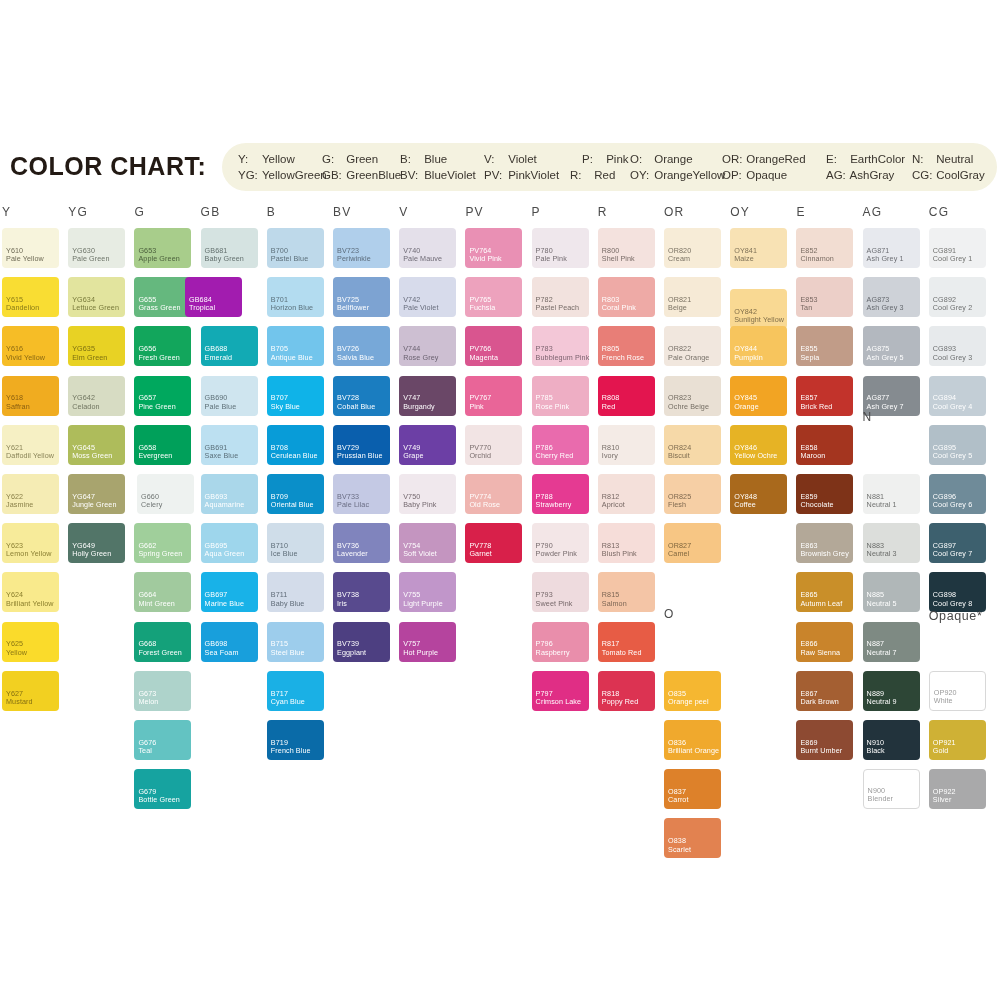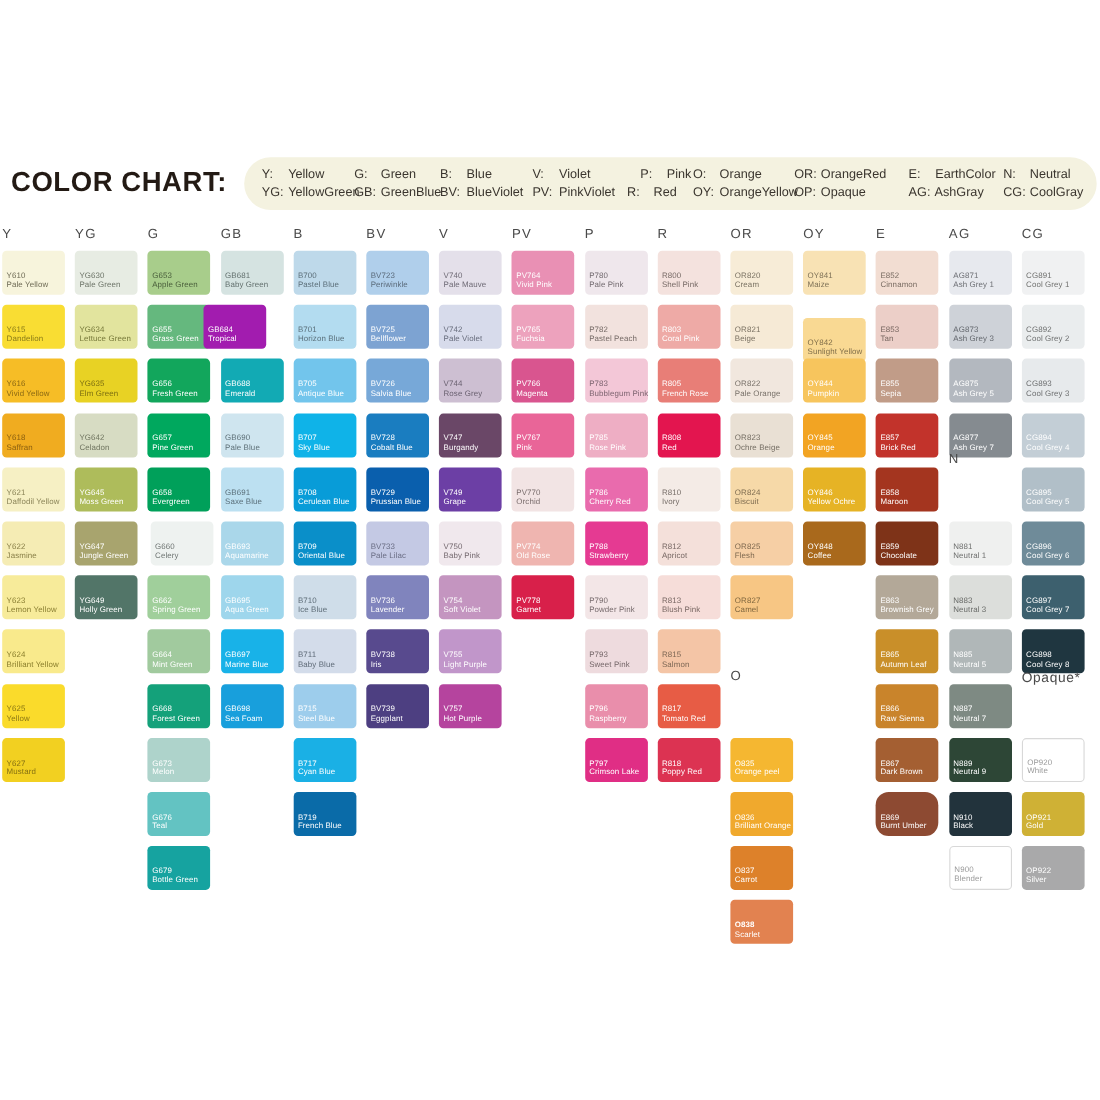--- a/index.html
+++ b/index.html
@@ -556,21 +556,21 @@
       </div>
       <div class="swatch" title="O836 Brilliant Orange" style="left: 664px; top: 720px; background: rgb(240, 169, 45);">
         <div class="code" style="color: rgb(255, 255, 255);">O836</div>
         <div class="cname" style="color: rgb(255, 255, 255);">Brilliant Orange</div>
       </div>
       <div class="swatch" title="O837 Carrot" style="left: 664px; top: 769.2px; background: rgb(221, 129, 42);">
         <div class="code" style="color: rgb(255, 255, 255);">O837</div>
         <div class="cname" style="color: rgb(255, 255, 255);">Carrot</div>
       </div>
       <div class="swatch" title="O838 Scarlet" style="left: 664px; top: 818.4px; background: rgb(226, 130, 80);">
-        <div class="code" style="color: rgb(255, 255, 255); font-weight: bold;">O838</div>
+        <div class="code" style="color: rgb(255, 255, 255);">O838</div>
         <div class="cname" style="color: rgb(255, 255, 255);">Scarlet</div>
       </div>
       <div class="col-header" style="left: 730.2px; top: 205px;">OY</div>
       <div class="swatch" title="OY841 Maize" style="left: 730.2px; top: 228px; background: rgb(248, 226, 180);">
         <div class="code" style="color: rgb(126, 113, 87);">OY841</div>
         <div class="cname" style="color: rgb(126, 113, 87);">Maize</div>
       </div>
       <div class="swatch" title="OY842 Sunlight Yellow" style="left: 730.2px; top: 277.2px; background: rgb(249, 217, 147); margin-top: 12px;">
         <div class="code" style="color: rgb(128, 110, 73);">OY842</div>
         <div class="cname" style="color: rgb(128, 110, 73);">Sunlight Yellow</div>
@@ -625,21 +625,21 @@
         <div class="cname" style="color: rgb(255, 255, 255);">Autumn Leaf</div>
       </div>
       <div class="swatch" title="E866 Raw Sienna" style="left: 796.4px; top: 621.6px; background: rgb(201, 132, 43);">
         <div class="code" style="color: rgb(255, 255, 255);">E866</div>
         <div class="cname" style="color: rgb(255, 255, 255);">Raw Sienna</div>
       </div>
       <div class="swatch" title="E867 Dark Brown" style="left: 796.4px; top: 670.8px; background: rgb(164, 95, 50);">
         <div class="code" style="color: rgb(255, 255, 255);">E867</div>
         <div class="cname" style="color: rgb(255, 255, 255);">Dark Brown</div>
       </div>
-      <div class="swatch" title="E869 Burnt Umber" style="left: 796.4px; top: 720px; background: rgb(141, 74, 50); border-radius: 12px;">
+      <div class="swatch" title="E869 Burnt Umber" style="left: 796.4px; top: 720px; background: rgb(141, 74, 50);">
         <div class="code" style="color: rgb(255, 255, 255);">E869</div>
         <div class="cname" style="color: rgb(255, 255, 255);">Burnt Umber</div>
       </div>
       <div class="col-header" style="left: 862.6px; top: 205px;">AG</div>
       <div class="swatch" title="AG871 Ash Grey  1" style="left: 862.6px; top: 228px; background: rgb(231, 233, 238);">
         <div class="code" style="color: rgb(109, 111, 116);">AG871</div>
         <div class="cname" style="color: rgb(109, 111, 116);">Ash Grey  1</div>
       </div>
       <div class="swatch" title="AG873 Ash Grey  3" style="left: 862.6px; top: 277.2px; background: rgb(206, 210, 216);">
         <div class="code" style="color: rgb(100, 104, 110);">AG873</div>

